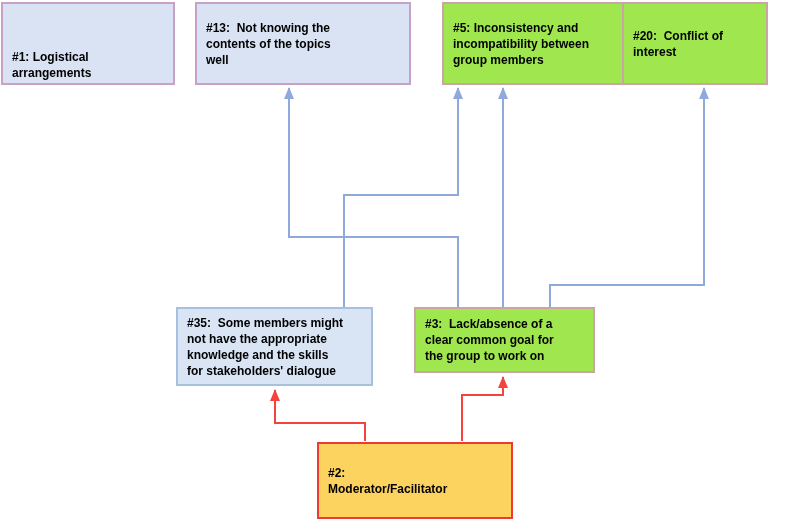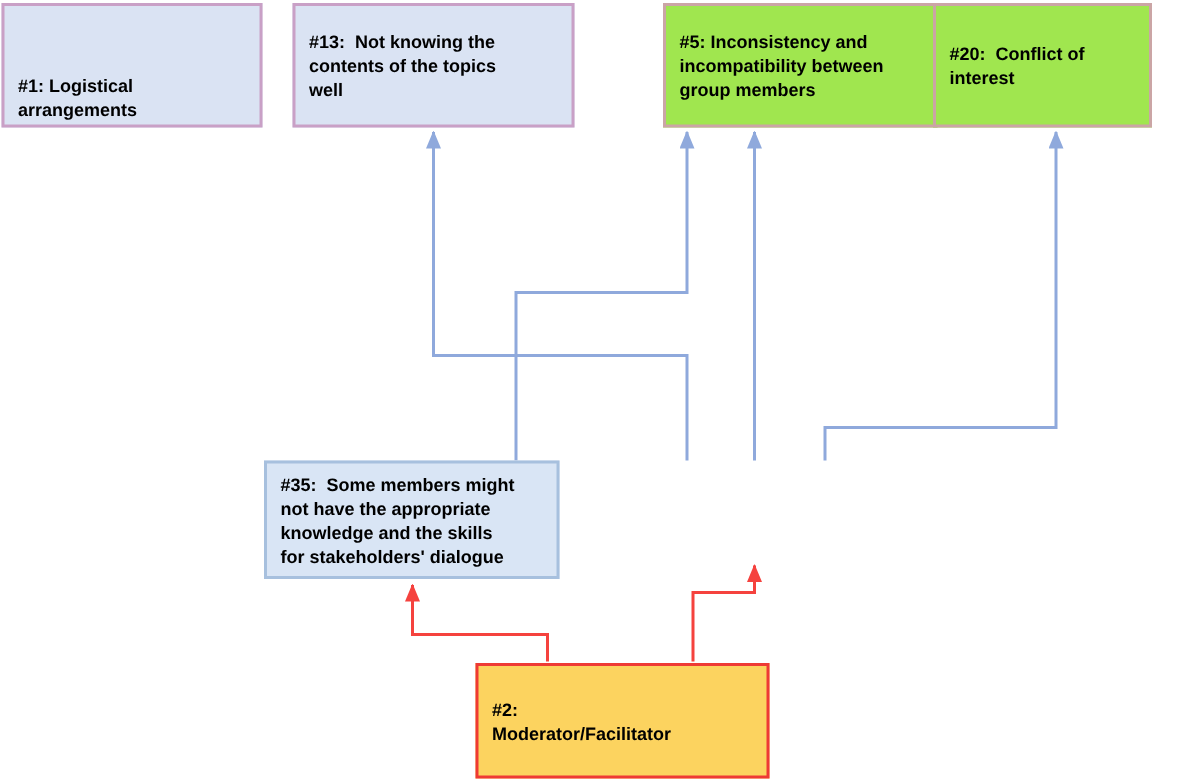--- a/index.html
+++ b/index.html
@@ -18,21 +18,21 @@
     display:flex;
     align-items:center;
     padding:2px 6px 2px 9px;
     font-weight:bold;
     font-size:12px;
     line-height:16px;
     color:#000;
     white-space:pre-wrap;
   }
   .n1 {left:1px;  top:2px;   width:174px;height:83px;}
-  .n13{left:195px;top:2px;   width:188px;height:83px;}
+  .n13{left:195px;top:2px;   width:216px;height:83px;}
   .n5 {left:410px;top:2px;   width:183px;height:83px;}
   .n20{left:622px;top:2px;   width:146px;height:83px;}
   .n35{left:176px;top:307px; width:197px;height:79px;}
   .n3 {left:414px;top:307px; width:181px;height:66px;}
   .n2 {left:317px;top:442px; width:196px;height:77px;}
   .edge{fill:none;stroke-width:2px;}
 </style>
 </head>
 <body>
 
@@ -72,18 +72,23 @@
   </div>
   <div class="node n20" style="background: rgb(160, 230, 79); border-color: rgb(203, 165, 165);">
     <span>#20:  Conflict of interest</span>
   </div>
   <div class="node n35" style="background: rgb(217, 229, 245); border-color: rgb(167, 192, 222);">
     <span>#35:  Some members might
 not have the appropriate
 knowledge and the skills
 for stakeholders' dialogue</span>
   </div>
+  <div class="node n3" style="background: rgb(160, 230, 79); border-color: rgb(203, 165, 165);">
+    <span>#3:  Lack/absence of a
+clear common goal for
+the group to work on</span>
+  </div>
   <div class="node n2" style="background: rgb(252, 211, 95); border-color: rgb(238, 58, 53);">
     <span>#2:
 Moderator/Facilitator</span>
   </div>
 
 </div>
 
 </body></html>

